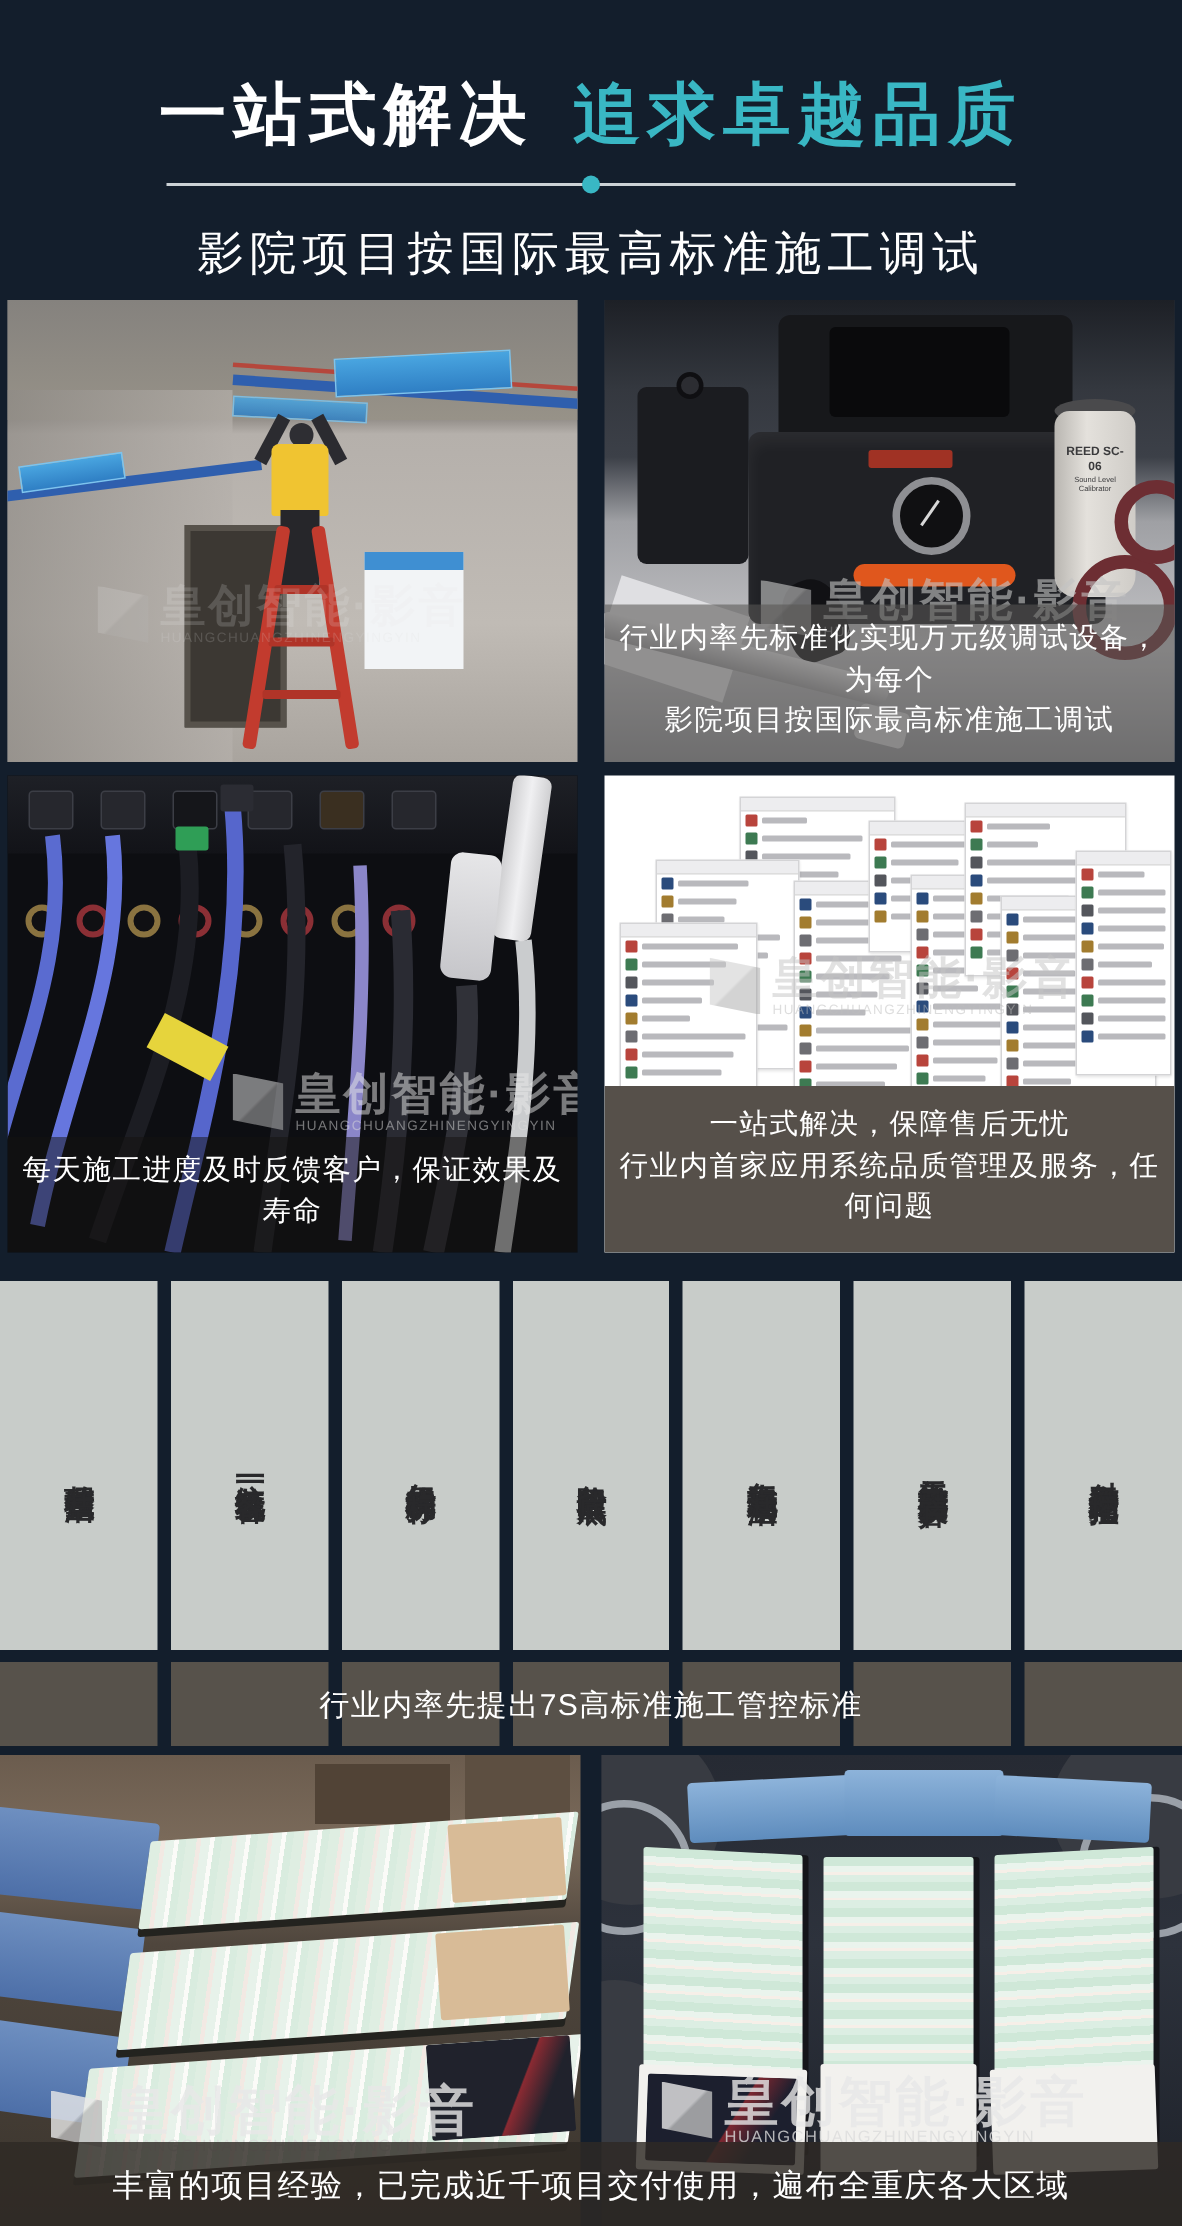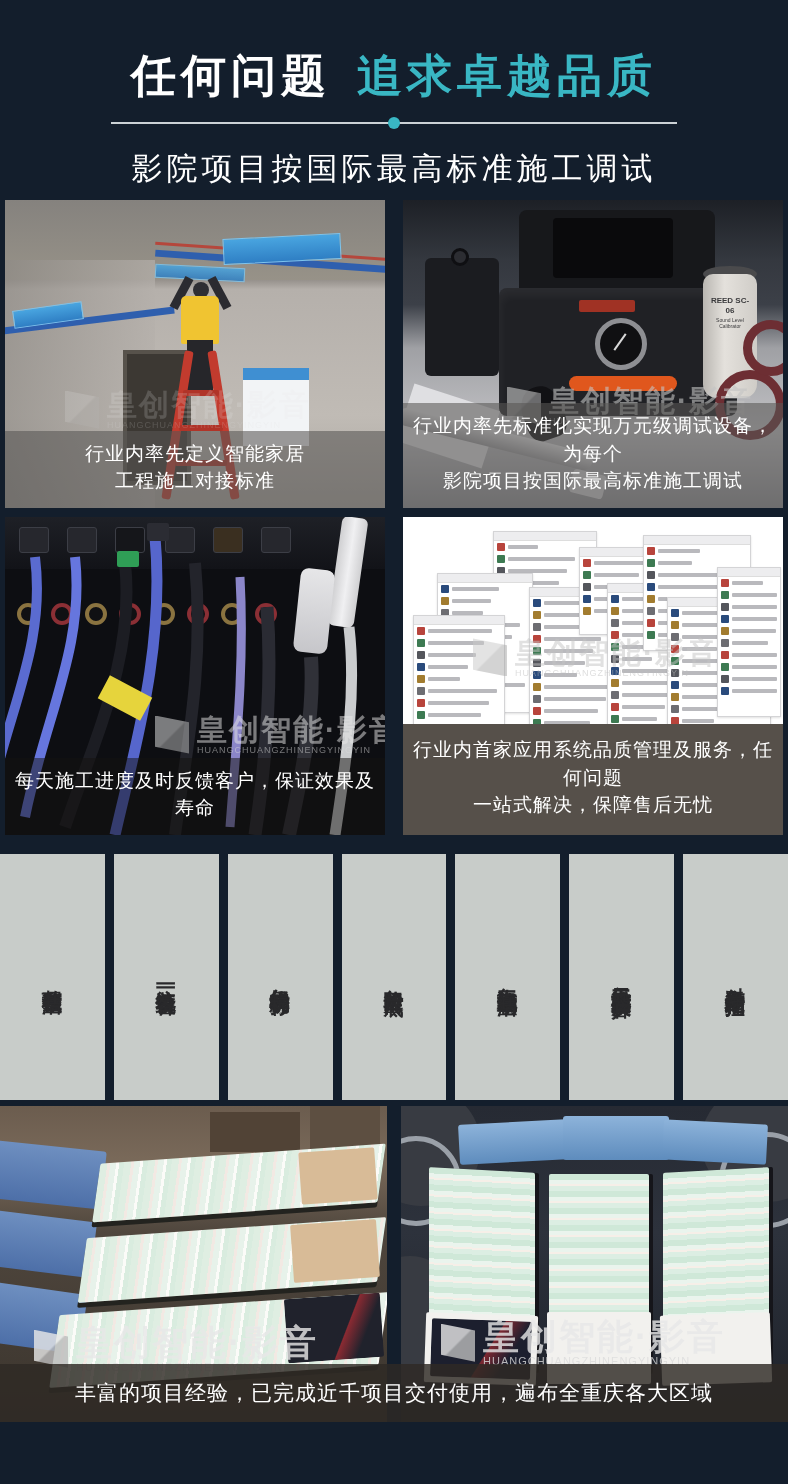--- a/index.html
+++ b/index.html
@@ -141,21 +141,21 @@
     box-shadow:4px 0 0 #15151a; }
   .b2 .cover { position:absolute; background:#f2f1ee; border-radius:2px; }
   .b2 .brochure { position:absolute; background:#1c1f2e; border-radius:2px;
     background-image:linear-gradient(120deg,#1c1f2e 55%,#7d2730 56%,#1c1f2e 75%); }
 </style>
 </head>
 <body>
 
 <div class="header">
   <div class="title-row">
-    <span class="title-white">任何问题</span><span class="title-teal">追求卓越品质</span>
+    <span class="title-white">一站式解决</span><span class="title-teal">追求卓越品质</span>
   </div>
   <div class="divider">
     <div class="divider-dot"></div>
   </div>
   <div class="subtitle">影院项目按国际最高标准施工调试</div>
 </div>
 
 <div class="photo-row row1">
 
   <div class="photo-card p1">
@@ -179,24 +179,20 @@
     <div class="abs rung" style="left:178px; top:190px; width:36px;"></div>
     <div class="abs rung" style="left:174px; top:225px; width:44px;"></div>
     <div class="abs rung" style="left:170px; top:260px; width:52px;"></div>
     <div class="wm" style="left:60px; bottom:78px; opacity:.18;">
       <div class="wm-logo"></div>
       <div class="wm-col">
         <span class="wm-text-cn">皇创智能·影音</span>
         <span class="wm-text-en">HUANGCHUANGZHINENGYINGYIN</span>
       </div>
     </div>
-    <div class="caption">
-      <div>行业内率先定义智能家居</div>
-      <div>工程施工对接标准</div>
-    </div>
   </div>
 
   <div class="photo-card p2">
     <div class="abs shelf"></div>
     <div class="abs case-lid"></div>
     <div class="abs case-screen"></div>
     <div class="abs case-body"></div>
     <div class="abs red-tag"></div>
     <div class="abs gauge"></div>
     <div class="abs gauge-needle"></div>
@@ -640,22 +636,22 @@
         </div>
       </div>
     <div class="wm gray" style="left:70px; top:120px; opacity:.5; z-index:15;">
       <div class="wm-logo"></div>
       <div class="wm-col">
         <span class="wm-text-cn">皇创智能·影音</span>
         <span class="wm-text-en">HUANGCHUANGZHINENGYINGYIN</span>
       </div>
     </div>
     <div class="caption solid">
+      <div>一站式解决，保障售后无忧</div>
       <div>行业内首家应用系统品质管理及服务，任何问题</div>
-      <div>一站式解决，保障售后无忧</div>
     </div>
   </div>
 </div>
 
 <div class="seven">
   <div class="seven-cols">
     <div class="seven-col">
         <span>整理整顿整洁</span>
       </div>
     <div class="seven-col">
@@ -669,20 +665,30 @@
       </div>
     <div class="seven-col">
         <span>每次施工保证现场整洁</span>
       </div>
     <div class="seven-col">
         <span>每天施工进度及时反馈客户</span>
       </div>
     <div class="seven-col">
         <span>对每个产品均精细把控</span>
       </div>
+  </div>
+  <div class="seven-band">
+    <div class="cell"></div>
+      <div class="cell"></div>
+    <div class="cell"></div>
+      <div class="cell"></div>
+    <div class="cell"></div>
+      <div class="cell"></div>
+    <div class="cell"></div>
+    <div class="band-caption">行业内率先提出7S高标准施工管控标准</div>
   </div>
 </div>
 
 <div class="bottom-row">
 
   <div class="bphoto b1">
     <div class="abs furn" style="left:210px; top:6px; width:90px; height:40px;"></div>
     <div class="abs furn" style="left:310px; top:0; width:70px; height:52px; background:#5d4f41;"></div>
     <div class="abs bluebox" style="left:-6px; top:40px; width:110px; height:58px; transform:rotate(6deg);"></div>
     <div class="abs bluebox" style="left:-10px; top:110px; width:104px; height:56px; transform:rotate(7deg);"></div>

